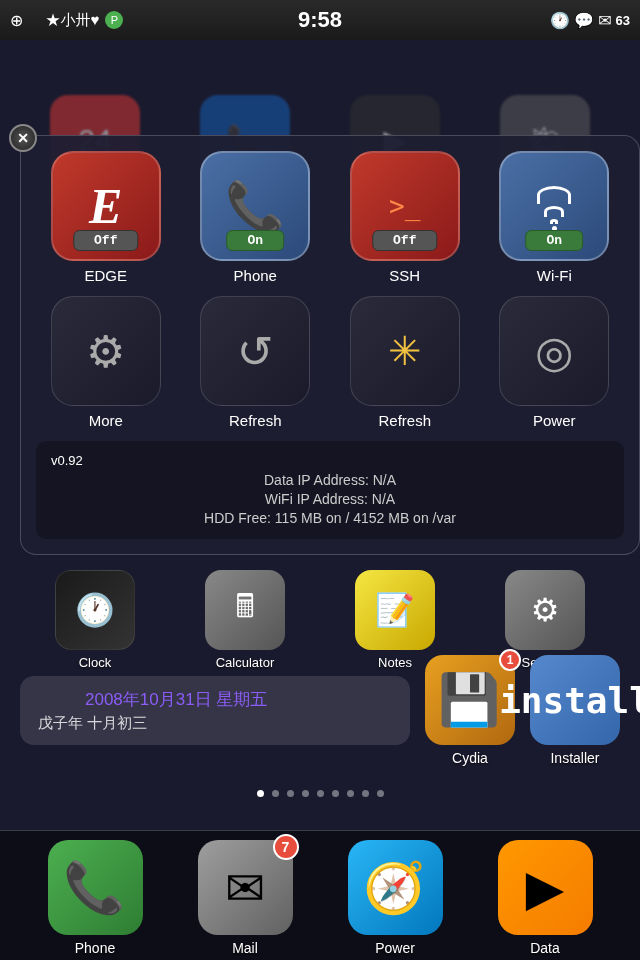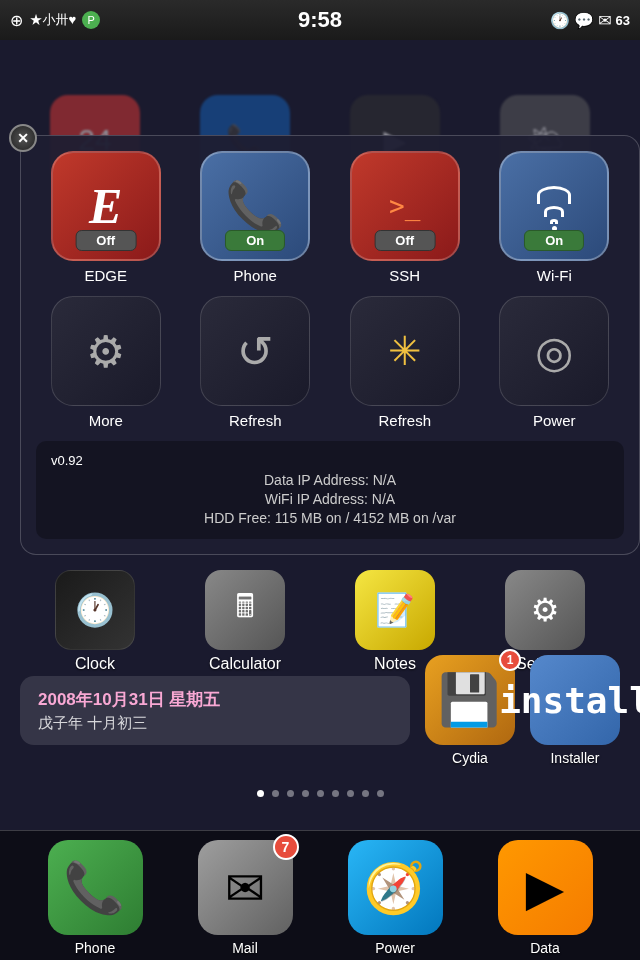--- a/index.html
+++ b/index.html
@@ -127,20 +127,21 @@
     .toggle-badge {
       position: absolute;
       bottom: 8px;
       left: 50%;
       transform: translateX(-50%);
       padding: 2px 20px;
       border-radius: 6px;
       font-size: 13px;
       font-weight: bold;
       color: white;
+      font-family: Liberation Mono, monospace;
     }
     .badge-off {
       background: #555;
       border: 1px solid #333;
     }
     .badge-on {
       background: #3a7a3a;
       border: 1px solid #2a5a2a;
     }
 
@@ -218,37 +219,38 @@
       width: 80px;
       height: 80px;
       border-radius: 16px;
       display: flex;
       align-items: center;
       justify-content: center;
       font-size: 30px;
     }
 
     .home-icon-label {
-      font-size: 16px;
+      font-size: 13px;
       color: white;
       text-shadow: 0 1px 2px rgba(0,0,0,0.8);
     }
 
     .date-widget {
       background: rgba(255,255,255,0.12);
       border-radius: 14px;
       padding: 12px 18px;
       flex: 1;
     }
 
     .date-main {
       font-size: 17px;
-      color: #f9a8d4;
-      font-weight: 700;
+      color: #8b5cf6;
+      font-weight: 400;
       margin-bottom: 3px;
+      margin-left: 47px;
     }
 
     .date-sub {
       font-size: 15px;
       color: rgba(255,255,255,0.8);
     }
 
     .app-item {
       display: flex;
       flex-direction: column;
@@ -479,21 +481,21 @@
       width: 640px;
       height: 920px;
     }
   </style>
 </head>
 <body>
 
 <div class="status-bar">
   <div class="status-left">
     <span class="status-icon" style="font-size:16px;">⊕</span>
-    <span class="status-icon" style="font-size:13px;">★小卅♥</span>
+    <span class="status-icon" style="font-size:15px;margin-left:16px;">★小卅♥</span>
     <span class="status-icon" style="width:18px;height:18px;border-radius:50%;background:#4caf50;display:inline-flex;align-items:center;justify-content:center;font-size:11px;">P</span>
   </div>
   <div class="status-center">9:58</div>
   <div class="status-right">
     <span style="color:white;font-size:16px;">🕐</span>
     <span style="color:white;font-size:16px;">💬</span>
     <span style="color:white;font-size:16px;">✉</span>
     <span class="battery-text">63</span>
   </div>
 </div>

